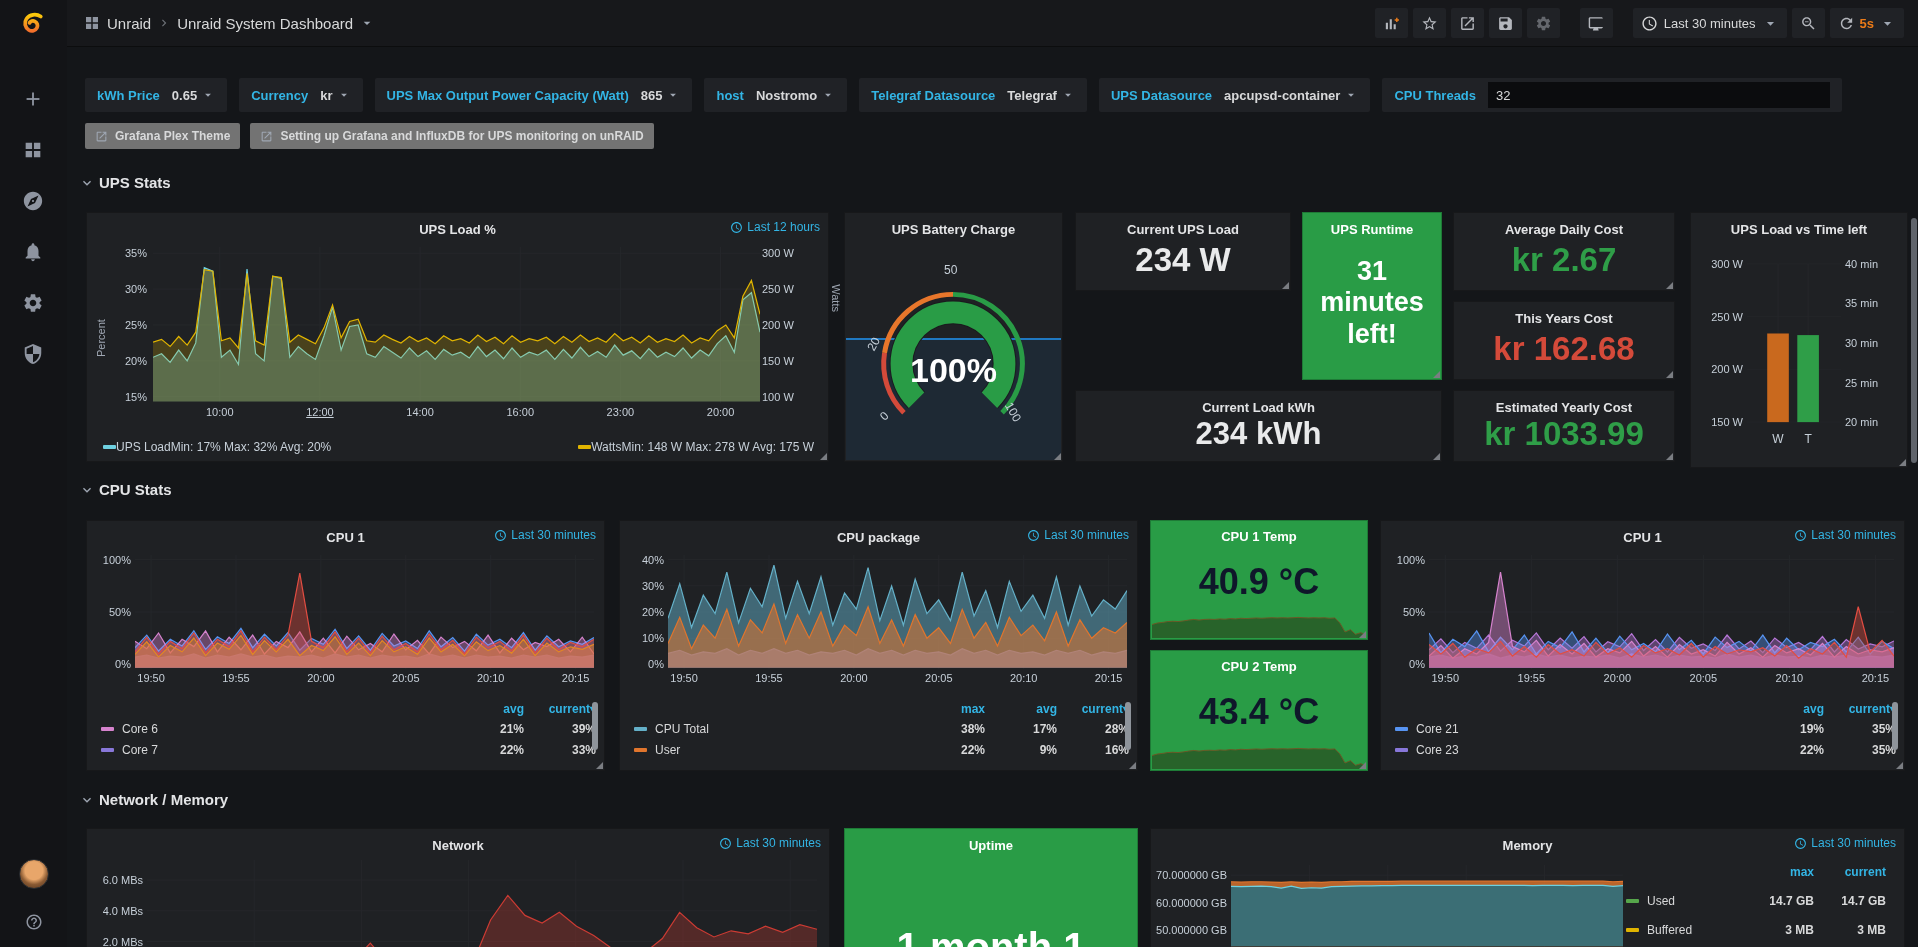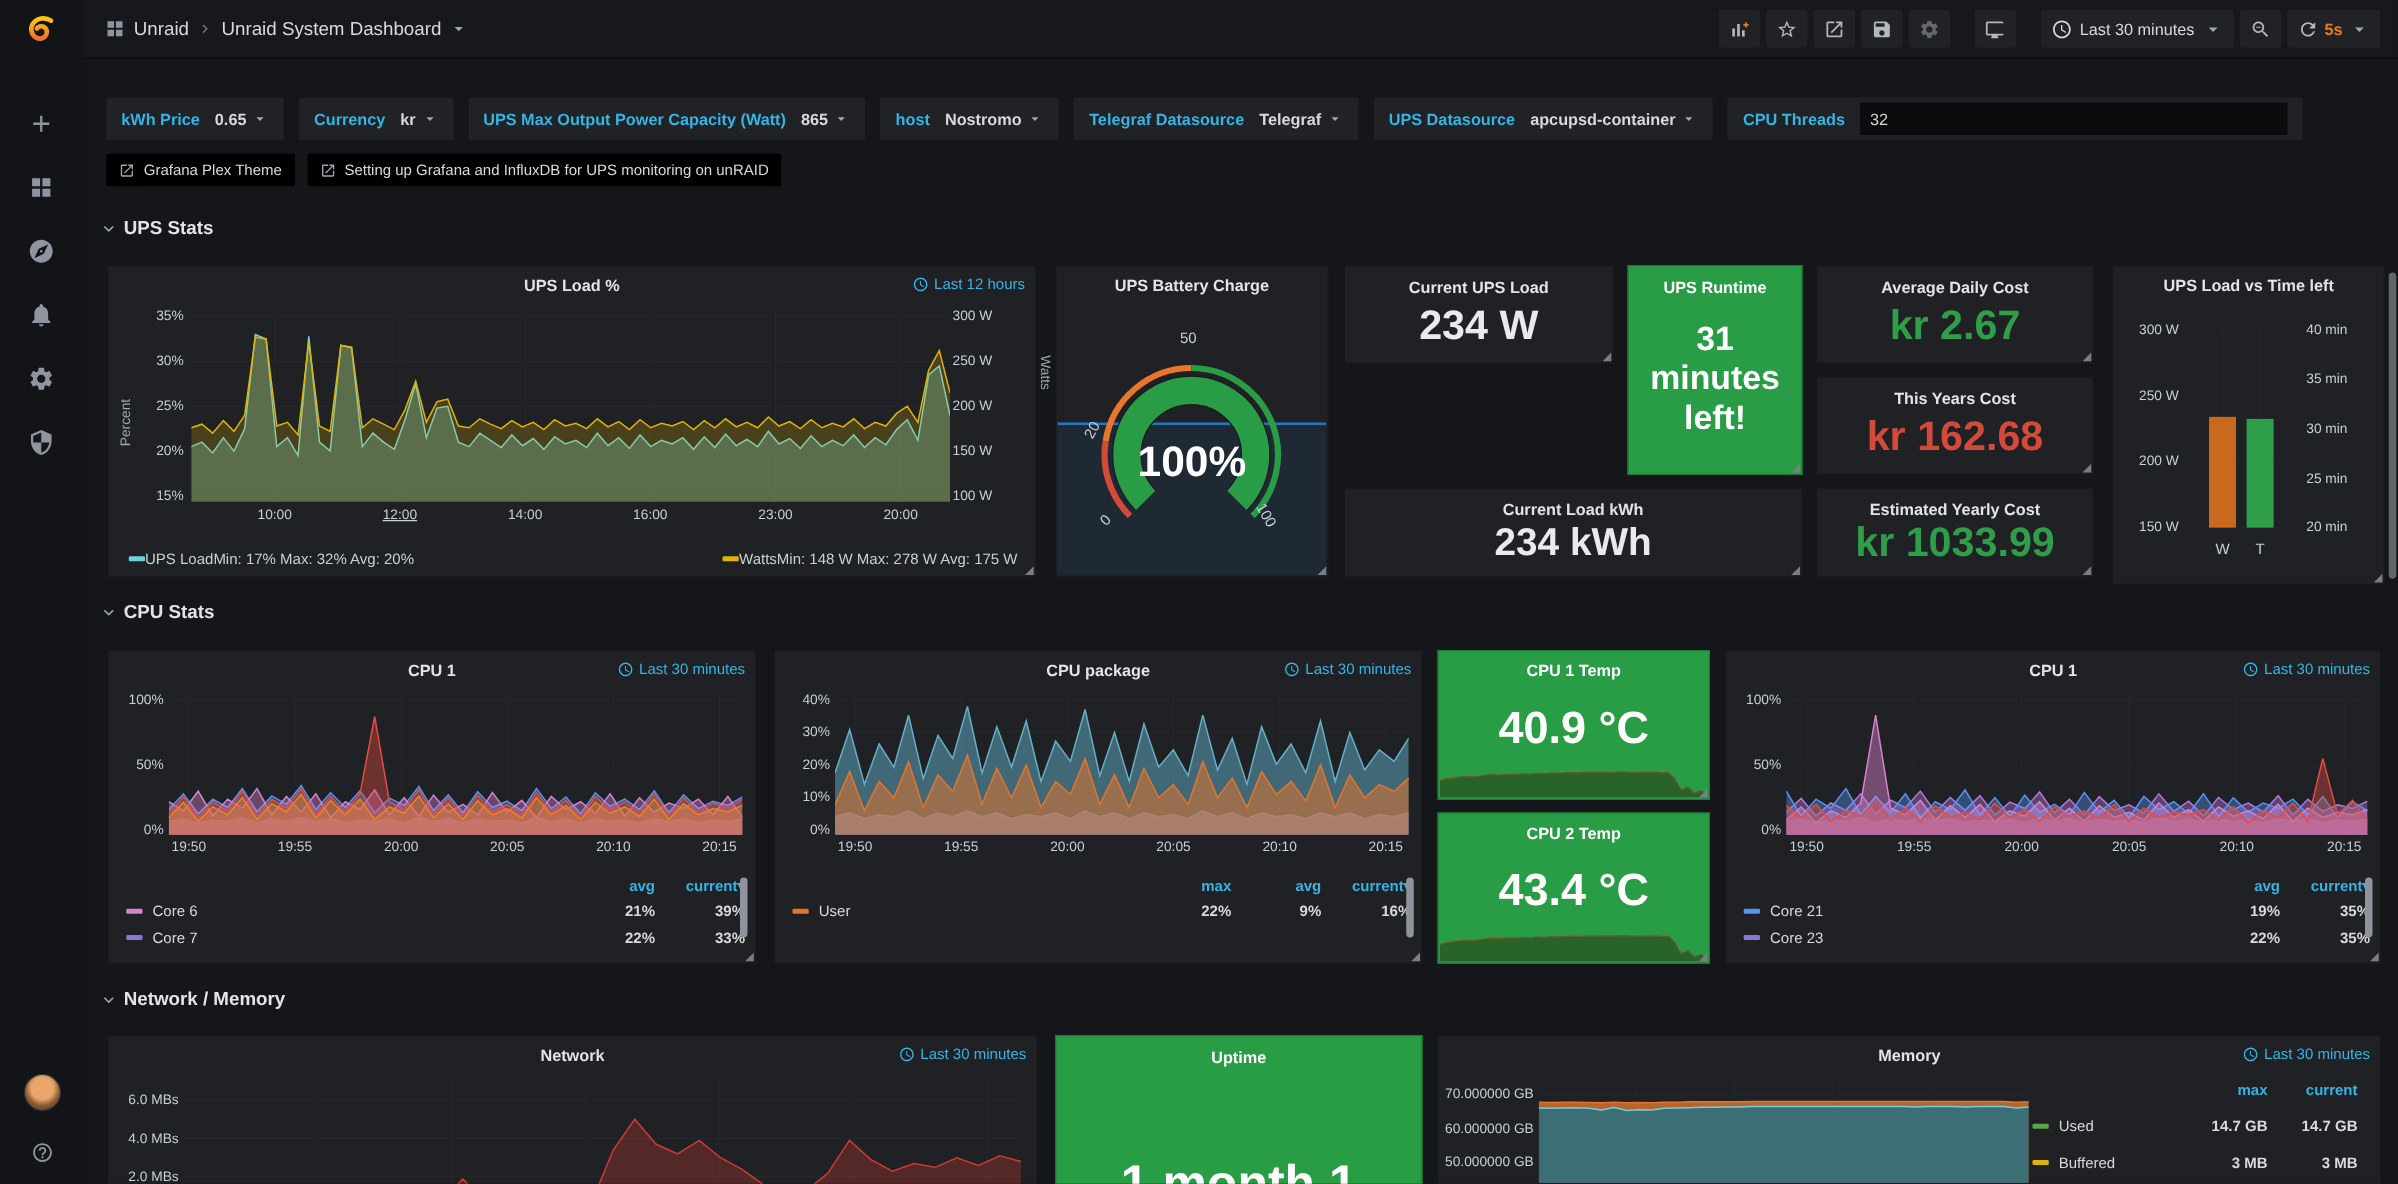--- a/index.html
+++ b/index.html
@@ -50,22 +50,22 @@
     padding:0 12px; height:34px; }
   .var-label { color:#33b5e5; font-size:13px; font-weight:700; white-space:nowrap; cursor:pointer; }
   .var-value { color:#d8d9da; font-size:13px; font-weight:700; cursor:pointer; display:flex; align-items:center; gap:4px; white-space:nowrap; }
   .var-chip .caret svg { width:14px; height:14px; }
   .var-chip.grow { flex:1 1 auto; max-width:460px; }
   .var-input { background:#0b0c0e; border:none; outline:none; color:#d8d9da; font-size:13px;
     font-family:"Liberation Sans",sans-serif; height:26px; padding:0 8px; flex:1; min-width:280px; }
 
   
   .links-row { position:absolute; left:18px; top:76px; height:26px; display:flex; gap:10px; }
-  .link-chip { background:#000000; border-radius:2px; display:flex; align-items:center; gap:7px;
-    padding:0 10px; font-size:12px; font-weight:400; color:#d8d9da; cursor:pointer; }
+  .link-chip { background:#737373; border-radius:2px; display:flex; align-items:center; gap:7px;
+    padding:0 10px; font-size:12px; font-weight:700; color:#d8d9da; cursor:pointer; }
   .link-chip svg { width:13px; height:13px; color:#9fa7b3; }
 
   
   .section-h { position:absolute; left:12px; display:flex; align-items:center; gap:4px; cursor:pointer; }
   .section-h svg { width:16px; height:16px; color:#9fa7b3; }
   .section-title { font-size:15px; font-weight:700; color:#e3e4e6; }
   .sh-ups { top:127px; } .sh-cpu { top:434px; } .sh-net { top:744px; }
 
   
   .p-ups-load { left:19px;  top:165px; width:743px; height:250px; }
@@ -139,21 +139,21 @@
   .stat-title { margin-top:9px; font-size:13px; font-weight:700; color:#e3e4e6; text-align:center; }
   .stat-value { flex:1; display:flex; align-items:center; justify-content:center; font-size:33px;
     font-weight:700; color:#e9eaeb; padding-bottom:8px; white-space:nowrap; }
   .p-kwh .stat-value { font-size:31px; }
   .val-green { color:#2f9e48; } .val-red { color:#d44a3a; }
   .green-panel { background:#299c46; border-color:#1e7a36; }
   .green-panel .stat-title { color:#fff; }
   .p-runtime .stat-value { font-size:27px; color:#fff; text-align:center; white-space:normal;
     line-height:1.15; padding:0 10px 10px; }
   .temp-panel .stat-title { margin-top:8px; }
-  .temp-panel .stat-value { font-size:36px; color:#ffffff; padding-bottom:20px; }
+  .temp-panel .stat-value { font-size:36px; color:#0f172a; padding-bottom:20px; }
   .spark { position:absolute; left:1px; right:1px; bottom:1px; height:32px; }
   .spark svg { display:block; width:100%; height:100%; }
   .p-up .stat-value { position:absolute; left:0; right:0; top:96px; font-size:40px; color:#fff; justify-content:center; }
 
   
   .gauge-spark { position:absolute; left:1px; right:1px; top:125px; bottom:1px;
     background:rgba(31,120,193,0.10); border-top:2px solid #1f78c1; }
   .gauge-svg { position:absolute; left:0; top:0; width:100%; height:100%; }
   .gtick { position:absolute; font-size:12px; color:#c7d0d9; }
   .gt-0   { left:36px;  top:196px; transform:rotate(-45deg); }
@@ -719,20 +719,26 @@
           </div>
         </div>
       <div class="legend">
           <div class="lrow lhead">
             <span class="lname"></span>
             <span class="lval">max</span>
             <span class="lval">avg</span>
             <span class="lval">current▾</span>
           </div>
           <div class="lrow">
+            <span class="lname"><span class="swatch" style="background:#64b0c8"></span>CPU Total</span>
+            <span class="lval" style="color:#d8d9da">38%</span>
+            <span class="lval" style="color:#d8d9da">17%</span>
+            <span class="lval" style="color:#d8d9da">28%</span>
+          </div>
+          <div class="lrow">
             <span class="lname"><span class="swatch" style="background:#e0752d"></span>User</span>
             <span class="lval" style="color:#d8d9da">22%</span>
             <span class="lval" style="color:#d8d9da">9%</span>
             <span class="lval" style="color:#d8d9da">16%</span>
           </div>
           <div class="lscroll"></div>
         </div>
     <i class="corner"></i>
       </div>
 

